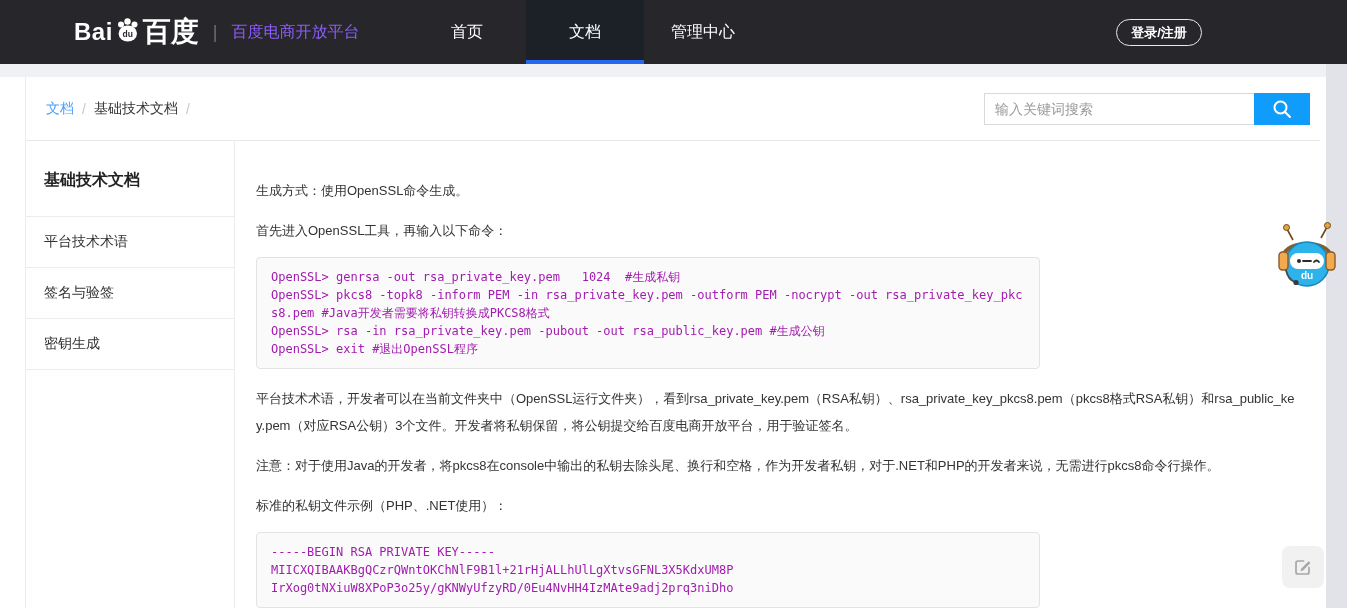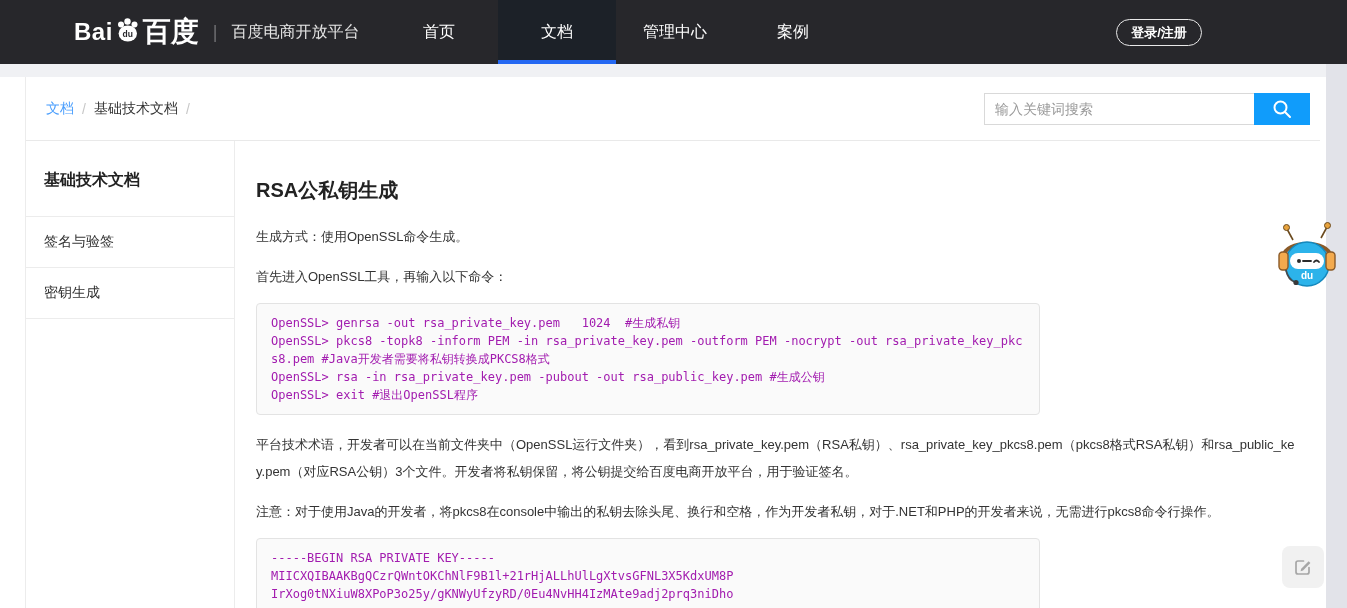--- a/index.html
+++ b/index.html
@@ -12,23 +12,23 @@
   }
 
   
   .navbar { position:absolute; top:0; left:0; width:1347px; height:64px;
     background:#27272b; color:#fff; z-index:30; }
   .logo { position:absolute; left:74px; top:0; height:64px; display:flex; align-items:center;justify-content:flex-end; }
   .logo-bai { font-size:24px; font-weight:bold; letter-spacing:0.5px; }
   .logo-paw { width:28px; height:26px; margin:0 1px; position:relative; top:-2px; }
   .logo-brand { font-size:28px; font-weight:bold; }
   .logo-divider { color:#6f6f73; font-size:18px; margin:0 14px; font-weight:normal; }
-  .logo-site { font-size:16px; font-weight:normal; color:#e5e5e5; }
-
-  .nav-items { position:absolute; left:380px; top:0; height:60px; display:flex; }
+  .logo-site { font-size:16px; font-weight:normal; color:#8b5cf6; }
+
+  .nav-items { position:absolute; left:408px; top:0; height:60px; display:flex; }
   .nav-item { width:118px; height:64px; display:flex; align-items:center; justify-content:center;
     font-size:16px; color:#fff; cursor:pointer; }
   .nav-item.active { background:#1c2128; border-bottom:4px solid #2468F2; padding-top:4px; }
 
   .login-btn { position:absolute; right:145px; top:19px; width:86px; height:27px;
     border:1px solid #e9e9e9; border-radius:14px; background:transparent; color:#fff;
     font-size:13px; display:flex; align-items:center; justify-content:center; cursor:pointer;font-weight:bold; }
 
   
   .gray-band { position:absolute; top:64px; left:0; width:1347px; height:13px; background:#f0f1f4; }
@@ -94,21 +94,20 @@
     </span>
     <span class="logo-brand">百度</span>
     <span class="logo-divider">|</span>
     <span class="logo-site">百度电商开放平台</span>
   </div>
 
   <div class="nav-items">
     <div class="nav-item">首页</div>
     <div class="nav-item active">文档</div>
     <div class="nav-item">管理中心</div>
-    <div class="nav-item">案例</div>
   </div>
 
   <button class="login-btn">登录/注册</button>
 </div>
 
 <div class="gray-band"></div>
 <div class="right-strip"></div>
 
 <div class="container">
 
@@ -130,36 +129,37 @@
           </svg>
         </span>
       </button>
     </div>
   </div>
 
   <div class="body-row">
 
     <div class="sidebar">
       <div class="sidebar-title">基础技术文档</div>
+      <div class="sidebar-item">平台技术术语</div>
       <div class="sidebar-item">签名与验签</div>
       <div class="sidebar-item">密钥生成</div>
     </div>
 
     <div class="main">
-      <h1 class="article-title">RSA公私钥生成</h1>
       <p class="para">生成方式：使用OpenSSL命令生成。</p>
       <p class="para">首先进入OpenSSL工具，再输入以下命令：</p>
 
       <div class="codeblock">OpenSSL&gt; genrsa -out rsa_private_key.pem   1024  #生成私钥
 OpenSSL&gt; pkcs8 -topk8 -inform PEM -in rsa_private_key.pem -outform PEM -nocrypt -out rsa_private_key_pkcs8.pem #Java开发者需要将私钥转换成PKCS8格式
 OpenSSL&gt; rsa -in rsa_private_key.pem -pubout -out rsa_public_key.pem #生成公钥
 OpenSSL&gt; exit #退出OpenSSL程序</div>
 
       <p class="para">平台技术术语，开发者可以在当前文件夹中（OpenSSL运行文件夹），看到rsa_private_key.pem（RSA私钥）、rsa_private_key_pkcs8.pem（pkcs8格式RSA私钥）和rsa_public_key.pem（对应RSA公钥）3个文件。开发者将私钥保留，将公钥提交给百度电商开放平台，用于验证签名。</p>
       <p class="para">注意：对于使用Java的开发者，将pkcs8在console中输出的私钥去除头尾、换行和空格，作为开发者私钥，对于.NET和PHP的开发者来说，无需进行pkcs8命令行操作。</p>
+      <p class="para">标准的私钥文件示例（PHP、.NET使用）：</p>
 
       <div class="codeblock">-----BEGIN RSA PRIVATE KEY-----
 MIICXQIBAAKBgQCzrQWntOKChNlF9B1l+21rHjALLhUlLgXtvsGFNL3X5KdxUM8P
 IrXog0tNXiuW8XPoP3o25y/gKNWyUfzyRD/0Eu4NvHH4IzMAte9adj2prq3niDho</div>
     </div>
 
   </div>
 </div>
 
 <div class="mascot">

